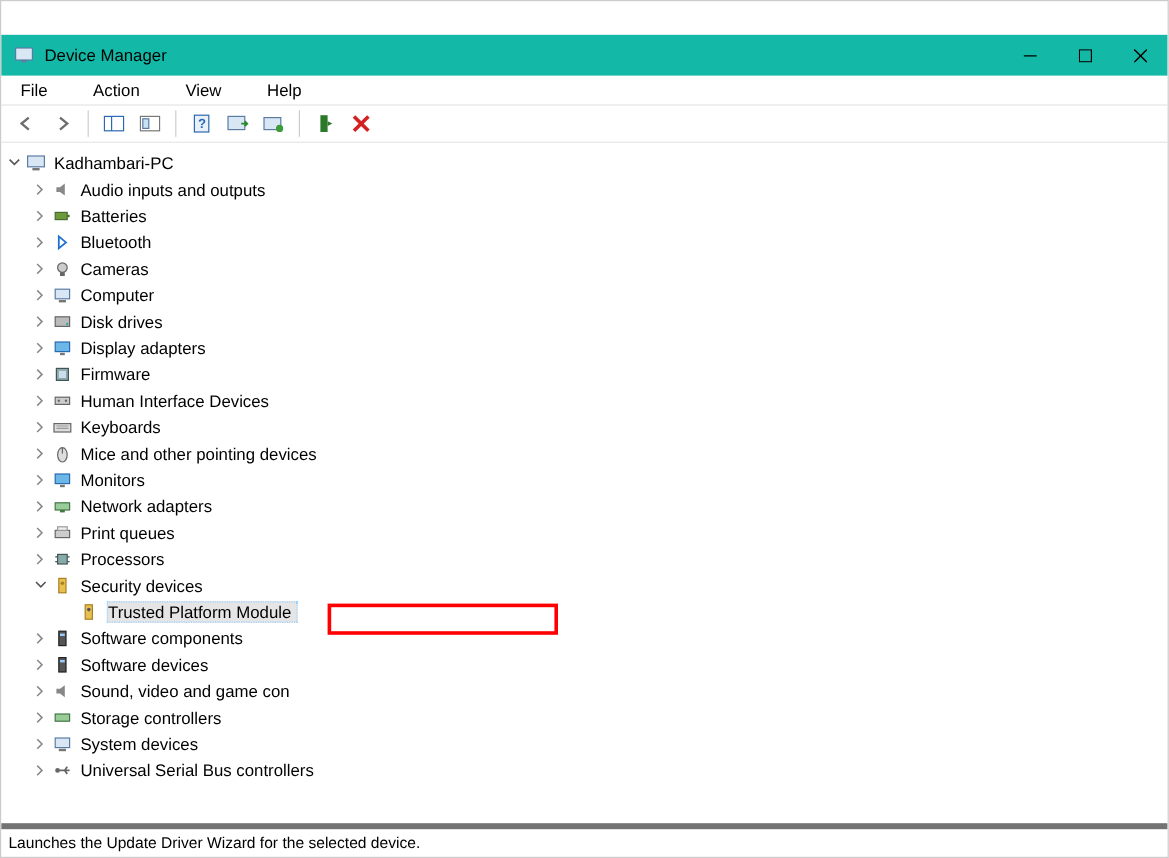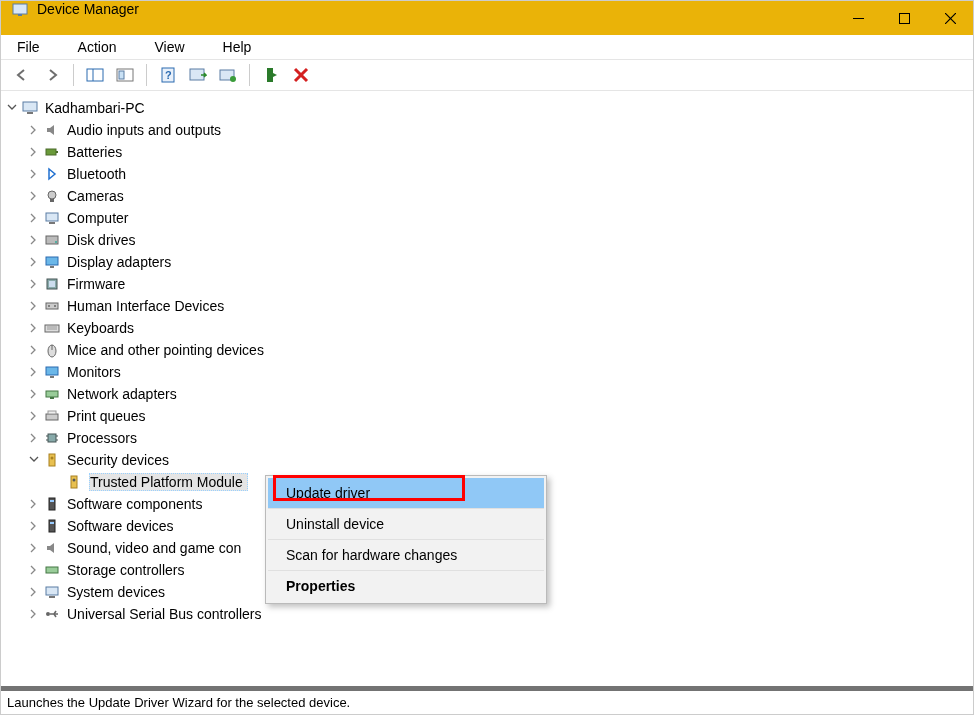--- a/index.html
+++ b/index.html
@@ -10,23 +10,24 @@
       width: 974px;
       height: 715px;
       overflow: hidden;
       display: flex;
       flex-direction: column;
       border: 1px solid #ccc;
     }
     .titlebar {
       height: 34px;
       display: flex;
-      align-items: flex-start;
+      align-items: center;
       padding-left: 10px;
-      background: #eab308;
+      background: #14b8a6;
+      margin-top: 28px;
     }
     .titlebar .app-icon { width: 18px; height: 18px; margin-right: 8px; display:flex;align-items:center;justify-content:center;}
     .titlebar .title { font-size: 14px; }
     .win-controls { margin-left: auto; display: flex; }
     .win-btn { width: 46px; height: 34px; display: flex; align-items: center; justify-content: center; cursor: default; }
     .menubar {
       height: 24px;
       display: flex;
       align-items: center;
       padding: 0 6px;
@@ -586,24 +587,18 @@
                   <line x1="10" y1="8" x2="12" y2="11" stroke="#666" stroke-width="1.5"></line>
                 </svg>
               </span>
               <span class="label">Universal Serial Bus controllers</span>
             </div>
           </li>
         </ul>
     </li>
   </ul>
 
-  <div class="context-menu">
-    <div class="ctx-item highlight">Update driver</div>
-    <div class="ctx-item">Uninstall device</div>
-    <div class="ctx-item">Scan for hardware changes</div>
-    <div class="ctx-item bold">Properties</div>
-  </div>
   <div class="red-box" style="left:272px; top:384px; width:192px; height:26px;"></div>
 </div>
 
 <div class="statusbar">
   <span>Launches the Update Driver Wizard for the selected device.</span>
 </div>
 
 </body></html>

